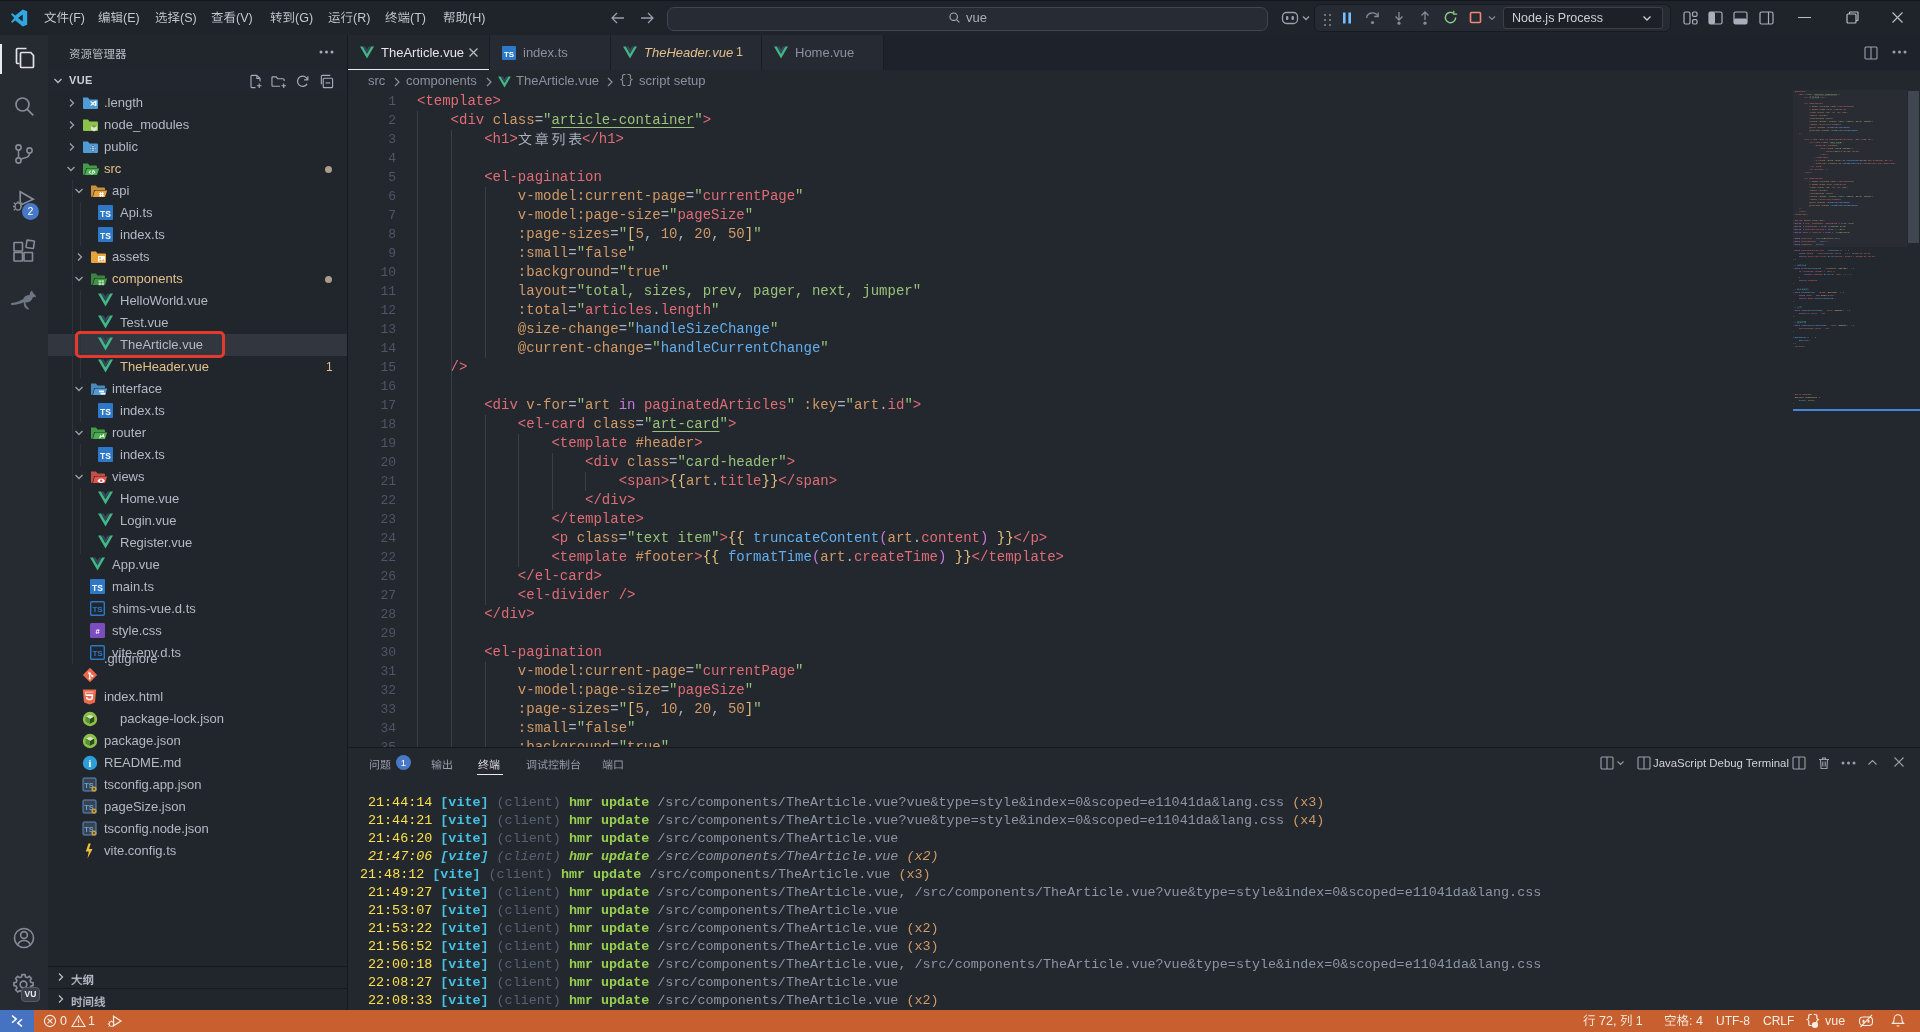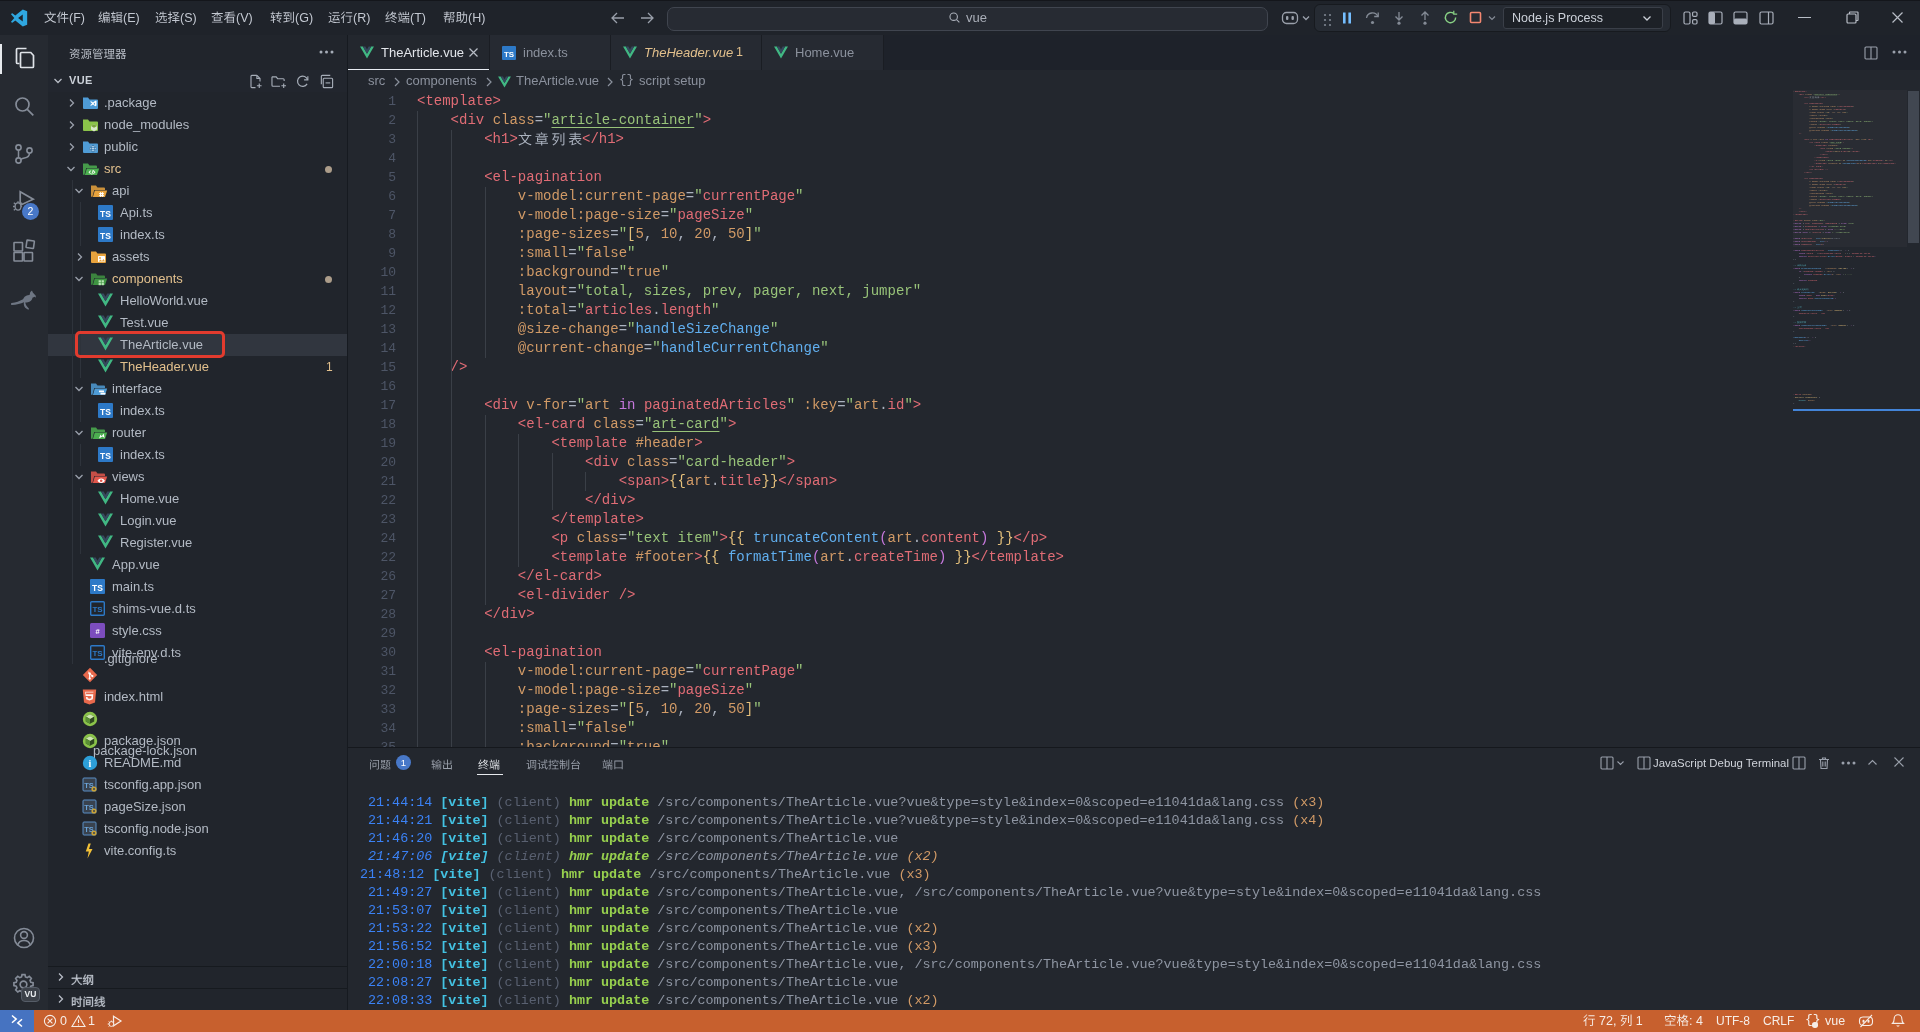--- a/index.html
+++ b/index.html
@@ -5,21 +5,21 @@
 .abs{position:absolute;}
 svg.cjk{display:inline-block;}
 
 .r{color:#e06c75}.o{color:#d19a66}.g{color:#98c379}.gu{color:#98c379;text-decoration:underline;text-underline-offset:3px;}
 .b{color:#61afef}.p{color:#c678dd}.y{color:#e5c07b}.w{color:#abb2bf}.c{color:#56b6c2}
 .codeline{position:absolute;left:417px;white-space:pre;font-family:"Liberation Mono",monospace;font-size:14px;line-height:19px;height:19px;color:#abb2bf;}
 .lnum{position:absolute;left:348px;width:48px;text-align:right;font-family:"Liberation Mono",monospace;font-size:13px;line-height:19px;color:#4d5566;}
 .guide{position:absolute;width:1px;background:#3a3f47;}
 .tguide{position:absolute;width:1px;background:#2e333b;}
 .term{position:absolute;white-space:pre;font-family:"Liberation Mono",monospace;font-size:13.4px;line-height:18px;color:#8e95a2;}
-.term .t{color:#3b82f6}.term .v{color:#43c2e2;font-weight:bold}.term .cl{color:#596070}.term .h{color:#97d04e;font-weight:bold}.term .x{color:#d19a66}
+.term .t{color:#fde047}.term .v{color:#43c2e2;font-weight:bold}.term .cl{color:#596070}.term .h{color:#97d04e;font-weight:bold}.term .x{color:#d19a66}
 </style></head>
 <body>
 <div class="abs" style="left:0;top:0;width:1920px;height:35px;background:#1f232a;"></div>
 <svg class="abs" style="left:10px;top:9px" width="18" height="18" viewBox="0 0 100 100">
 <path fill="#2fa7e0" d="M70.9 2.3 95.4 12.2v75.6L70.9 97.7 29.4 64.4 13.2 77 4.6 72.6 23.9 50 4.6 27.4 13.2 23l16.2 12.6zM70.9 30.7 45 50l25.9 19.3z"></path>
   </svg>
 <div class="abs" style="left:44px;top:10px;height:16px;color:#c3c8d1;font-size:12.5px;line-height:16px;"><svg class="cjk " width="25.0" height="12.5" viewBox="0 0 2000 1000" fill="#c3c8d1" style="vertical-align:-1.5px">
       <path transform="translate(0,0)" d="M423 57C453 106 485 173 497 214L580 187C566 146 531 81 501 33ZM50 216V290H206C265 442 344 573 447 680C337 772 202 840 36 887C51 905 75 940 83 958C250 904 389 832 502 734C615 834 751 908 915 953C928 932 950 900 967 884C807 844 671 773 560 679C661 576 738 448 796 290H954V216ZM504 627C410 532 336 418 284 290H711C661 425 592 536 504 627Z"></path>
       <path transform="translate(1000,0)" d="M317 539V612H604V960H679V612H953V539H679V318H909V245H679V52H604V245H470C483 200 494 152 504 105L432 90C409 221 367 350 309 433C327 442 359 460 373 471C400 429 425 376 446 318H604V539ZM268 44C214 195 126 345 32 443C45 460 67 499 75 517C107 483 137 443 167 400V958H239V283C277 213 311 139 339 65Z"></path>
     </svg>(F)</div>
@@ -219,21 +219,21 @@
     <path d="M2.5 11V2.5a1 1 0 0 1 1-1H12"></path>
     <path d="M7 9.5h5" stroke-width="1.2"></path>
   </svg>
 <svg class="abs" style="left:67px;top:98px" width="10" height="10" viewBox="0 0 10 10" fill="none" stroke="#9aa0ab" stroke-width="1.3">
     <path d="m3 1.5 3.5 3.5L3 8.5"></path>
   </svg>
 <svg class="abs" style="left:82px;top:95px" width="17" height="16" viewBox="0 0 17 16">
     <path fill="#4f9cd6" d="M1 2.5h5l1.5 2H15a1 1 0 0 1 1 1V13a1 1 0 0 1-1 1H2a1 1 0 0 1-1-1z"></path>
     <path fill="#fff" d="M13.3 5.8 11 7.6 9 6.2l-.8.6 1.9 1.7-1.9 1.7.8.6 2-1.4 2.3 1.8 1.2-.6v-4.8zM13 7.5v2.4L11.6 8.7z"></path>
   </svg>
-<div class="abs" style="left:104px;top:96px;font-size:13px;line-height:14px;color:#b3bac4;">.package</div>
+<div class="abs" style="left:104px;top:96px;font-size:13px;line-height:14px;color:#b3bac4;">.length</div>
 <svg class="abs" style="left:67px;top:120px" width="10" height="10" viewBox="0 0 10 10" fill="none" stroke="#9aa0ab" stroke-width="1.3">
     <path d="m3 1.5 3.5 3.5L3 8.5"></path>
   </svg>
 <svg class="abs" style="left:82px;top:117px" width="17" height="16" viewBox="0 0 17 16">
     <path fill="#8bc34a" d="M1 2.5h5l1.5 2H15a1 1 0 0 1 1 1V13a1 1 0 0 1-1 1H2a1 1 0 0 1-1-1z"></path>
     <path fill="#d8e8c8" d="M12 7.2 15 9v3.6l-3 1.8-3-1.8V9z"></path>
     <path fill="#7ba23f" d="M12 7.2 15 9l-3 1.8L9 9z"></path>
   </svg>
 <div class="abs" style="left:104px;top:118px;font-size:13px;line-height:14px;color:#b3bac4;">node_modules</div>
 <svg class="abs" style="left:67px;top:142px" width="10" height="10" viewBox="0 0 10 10" fill="none" stroke="#9aa0ab" stroke-width="1.3">
@@ -419,21 +419,21 @@
     <path fill="#e8694c" d="m.8.5 1.2 13L7.5 15.5 13 13.5 14.2.5z"></path>
     <path fill="#fff" d="M11.4 3.5H4l.15 1.7h7.1l-.45 5.1-3.3 1.1-3.3-1.1-.2-2.3h1.6l.1 1.2 1.8.5 1.8-.5.2-2.3H3.6l-.4-4.1h8.3z" opacity=".95"></path>
   </svg>
 <div class="abs" style="left:104px;top:690px;font-size:13px;line-height:14px;color:#b3bac4;">index.html</div>
 <svg class="abs" style="left:82px;top:711px" width="16" height="16" viewBox="0 0 16 16">
     <circle cx="8" cy="8" r="7.2" fill="#8bc34a"></circle>
     <path fill="#2f4820" d="M8 3.2 12.2 5.6v4.8L8 12.8 3.8 10.4V5.6z"></path>
     <path fill="#cde6b0" d="M8 3.2 12.2 5.6 8 8 3.8 5.6z"></path>
     <path fill="#5a8f35" d="M8 8v4.8L3.8 10.4V5.6z"></path>
   </svg>
-<div class="abs" style="left:93px;top:712px;font-size:13px;line-height:14px;color:#b3bac4;margin-top:32px;">package-lock.json</div>
+<div class="abs" style="left:120px;top:712px;font-size:13px;line-height:14px;color:#b3bac4;">package-lock.json</div>
 <svg class="abs" style="left:82px;top:733px" width="16" height="16" viewBox="0 0 16 16">
     <circle cx="8" cy="8" r="7.2" fill="#8bc34a"></circle>
     <path fill="#2f4820" d="M8 3.2 12.2 5.6v4.8L8 12.8 3.8 10.4V5.6z"></path>
     <path fill="#cde6b0" d="M8 3.2 12.2 5.6 8 8 3.8 5.6z"></path>
     <path fill="#5a8f35" d="M8 8v4.8L3.8 10.4V5.6z"></path>
   </svg>
 <div class="abs" style="left:104px;top:734px;font-size:13px;line-height:14px;color:#b3bac4;">package.json</div>
 <svg class="abs" style="left:82px;top:755px" width="16" height="16" viewBox="0 0 16 16">
     <circle cx="8" cy="8" r="7.2" fill="#2d9fd8"></circle>
     <text x="8" y="12" font-family="Liberation Serif" font-size="10" font-weight="bold" fill="#fff" text-anchor="middle">i</text>

